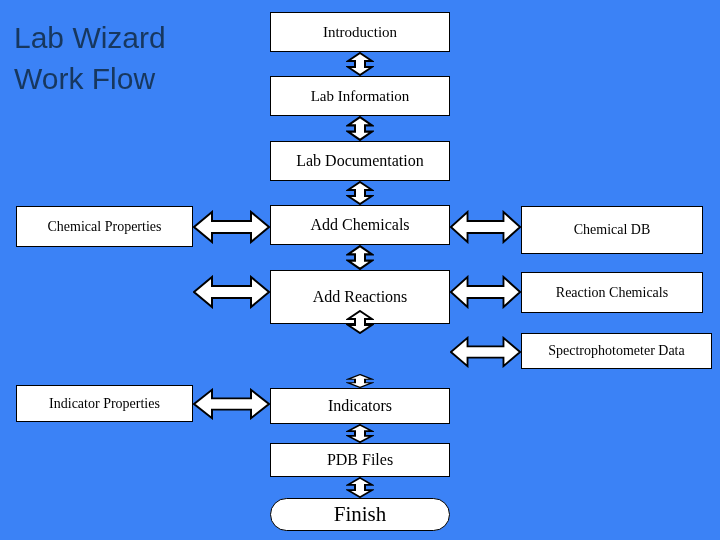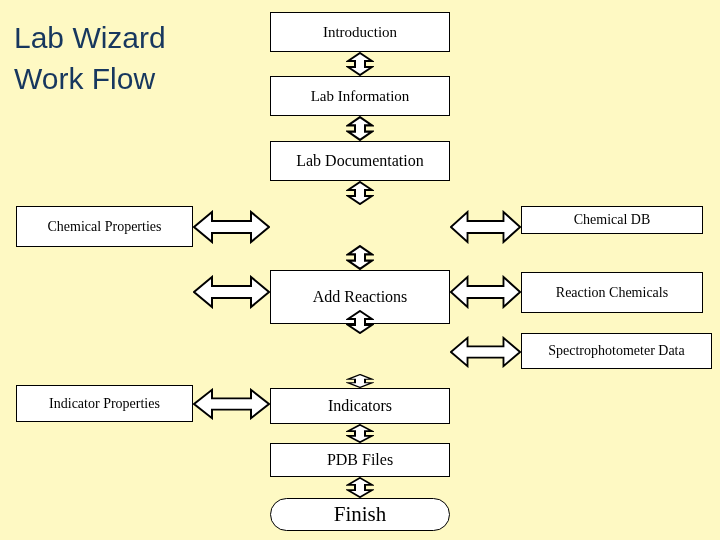--- a/index.html
+++ b/index.html
@@ -10,21 +10,21 @@
     width: 720px;
     height: 540px;
     background: #ececec;
     font-family: "Liberation Serif", serif;
     overflow: hidden;
   }
   #slide {
     position: relative;
     width: 720px;
     height: 540px;
-    background: #fef9c3;
+    background: #3b82f6;
   }
 
   
   #title {
     position: absolute;
     left: 14px;
     top: 18px;
     width: 240px;
     font-family: "Liberation Sans", sans-serif;
     font-size: 30px;
@@ -88,20 +88,23 @@
   </div>
 
   <div class="node" style="left:270px; top:76px; width:180px; height:40px; font-size:15px;">
     <span class="label">Lab Information</span>
   </div>
 
   <div class="node" style="left:270px; top:141px; width:180px; height:40px; font-size:16px;">
     <span class="label">Lab Documentation</span>
   </div>
 
+  <div class="node" style="left:270px; top:205px; width:180px; height:40px; font-size:16px;">
+    <span class="label">Add Chemicals</span>
+  </div>
 
   <div class="node" style="left:270px; top:270px; width:180px; height:54px; font-size:16px;">
     <span class="label">Add Reactions</span>
   </div>
 
 
   <div class="node" style="left:270px; top:388px; width:180px; height:36px; font-size:16px;">
     <span class="label">Indicators</span>
   </div>
 
@@ -115,21 +118,21 @@
 
   <div class="node" style="left:16px; top:206px; width:177px; height:41px; font-size:14px;">
     <span class="label">Chemical Properties</span>
   </div>
 
 
   <div class="node" style="left:16px; top:385px; width:177px; height:37px; font-size:14px;align-items:center;">
     <span class="label">Indicator Properties</span>
   </div>
 
-  <div class="node" style="left:521px; top:206px; width:182px; height:28px; font-size:14px;">
+  <div class="node" style="left:521px; top:206px; width:182px; height:48px; font-size:14px;">
     <span class="label">Chemical DB</span>
   </div>
 
   <div class="node" style="left:521px; top:272px; width:182px; height:41px; font-size:14px;">
     <span class="label">Reaction Chemicals</span>
   </div>
 
   <div class="node" style="left:521px; top:333px; width:191px; height:36px; font-size:14px;">
     <span class="label">Spectrophotometer Data</span>
   </div>

